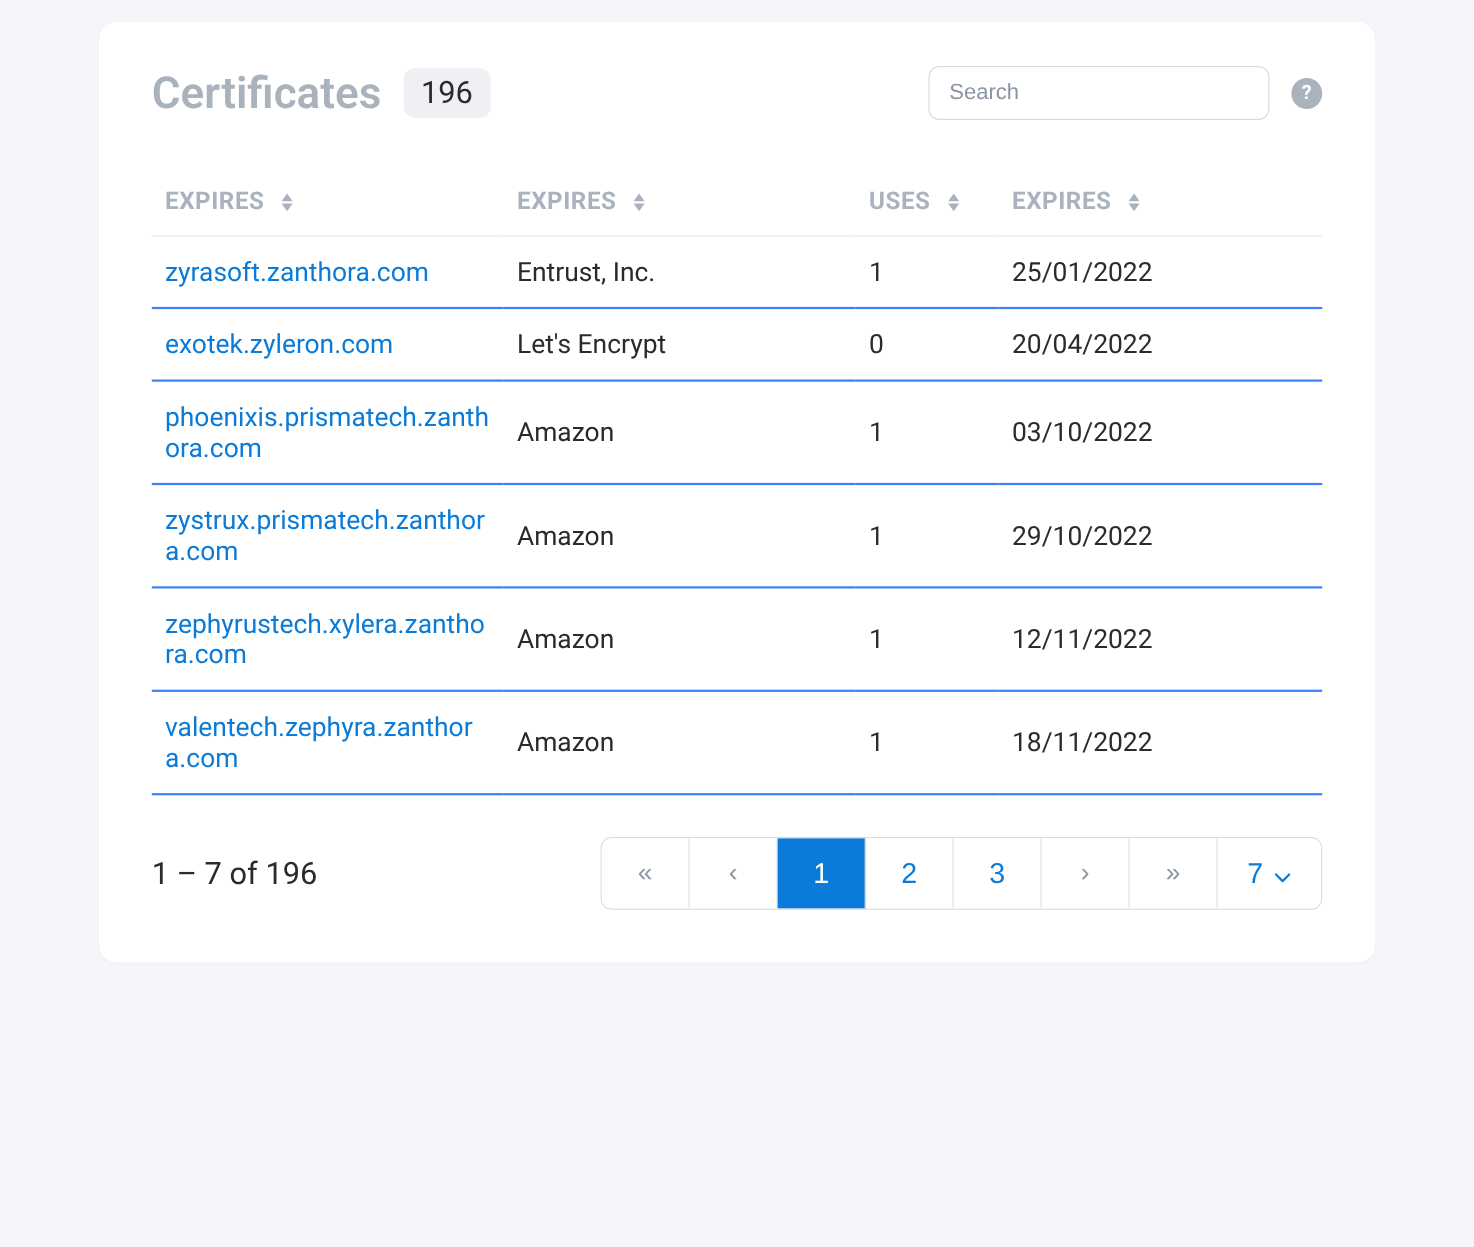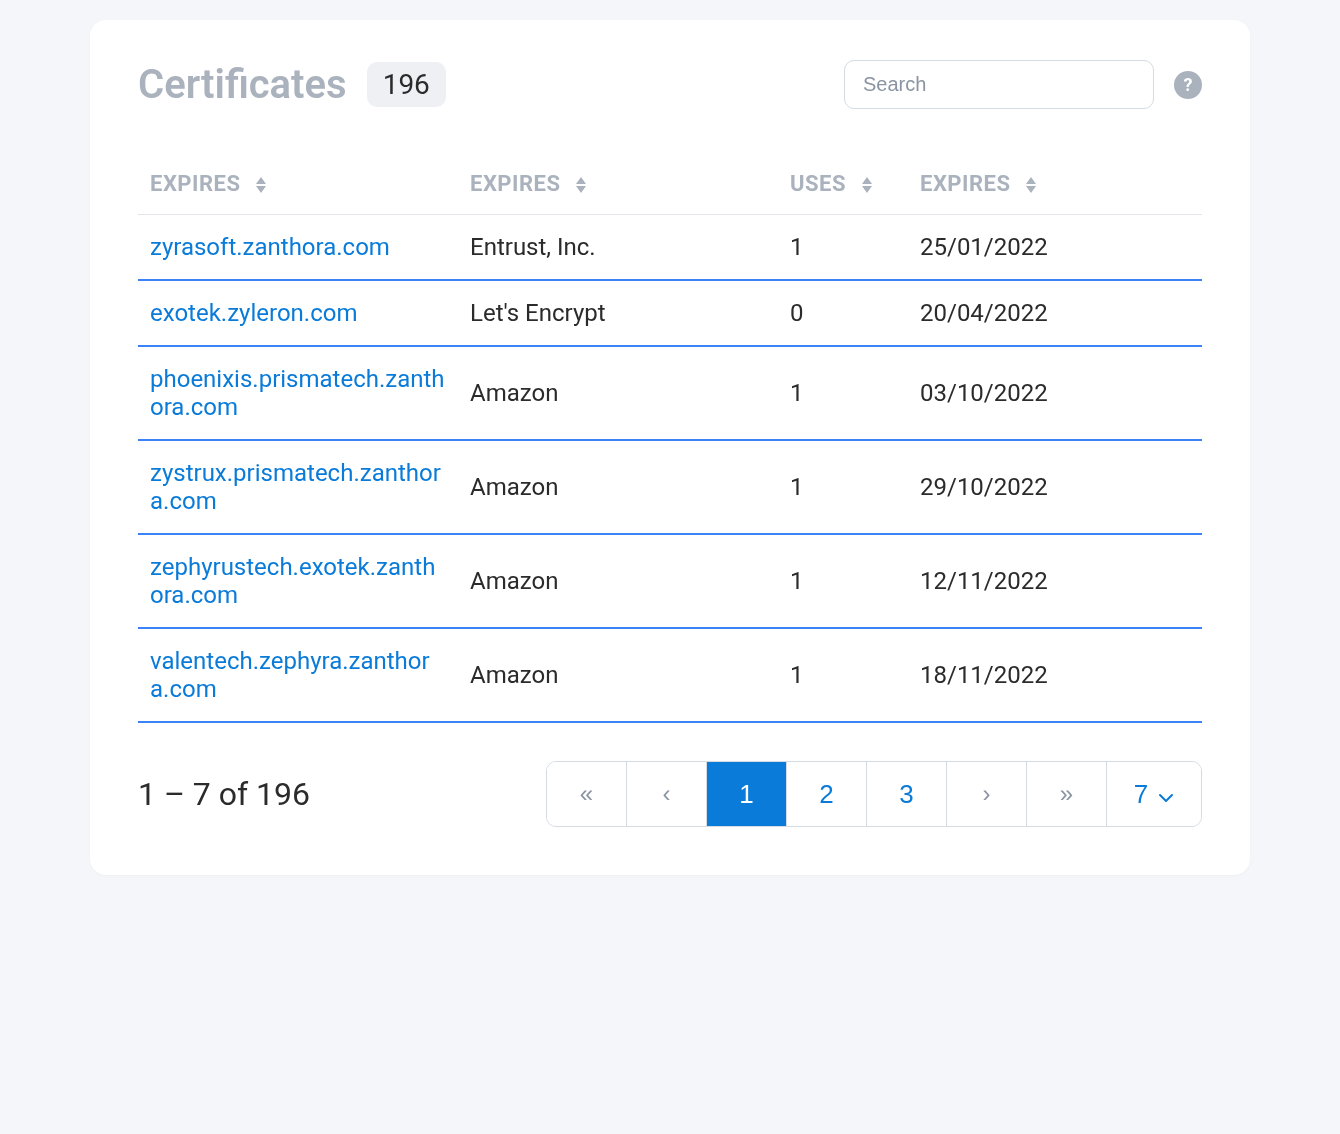--- a/index.html
+++ b/index.html
@@ -111,21 +111,21 @@
   .col-uses    { width: 130px; }
   .col-expires { width: auto; }
 
   .footer-row {
     display: flex;
     align-items: center;
     justify-content: space-between;
     margin-top: 38px;
   }
   .range-text {
-    font-size: 32px;
+    font-size: 28px;
     color: #2b2b2b;
   }
   .pager {
     display: flex;
     border: 1px solid #d5dbe2;
     border-radius: 10px;
     overflow: hidden;
   }
   .pager button {
     background: #fff;
@@ -242,21 +242,21 @@
           <td>1</td>
           <td>03/10/2022</td>
         </tr>
         <tr>
           <td class="subject"><a href="#">zystrux.prismatech.zanthora.com</a></td>
           <td>Amazon</td>
           <td>1</td>
           <td>29/10/2022</td>
         </tr>
         <tr>
-          <td class="subject"><a href="#">zephyrustech.exotek.zanthora.com</a></td>
+          <td class="subject"><a href="#">zephyrustech.xylera.zanthora.com</a></td>
           <td>Amazon</td>
           <td>1</td>
           <td>12/11/2022</td>
         </tr>
         <tr>
           <td class="subject"><a href="#">valentech.zephyra.zanthora.com</a></td>
           <td>Amazon</td>
           <td>1</td>
           <td>18/11/2022</td>
         </tr>

